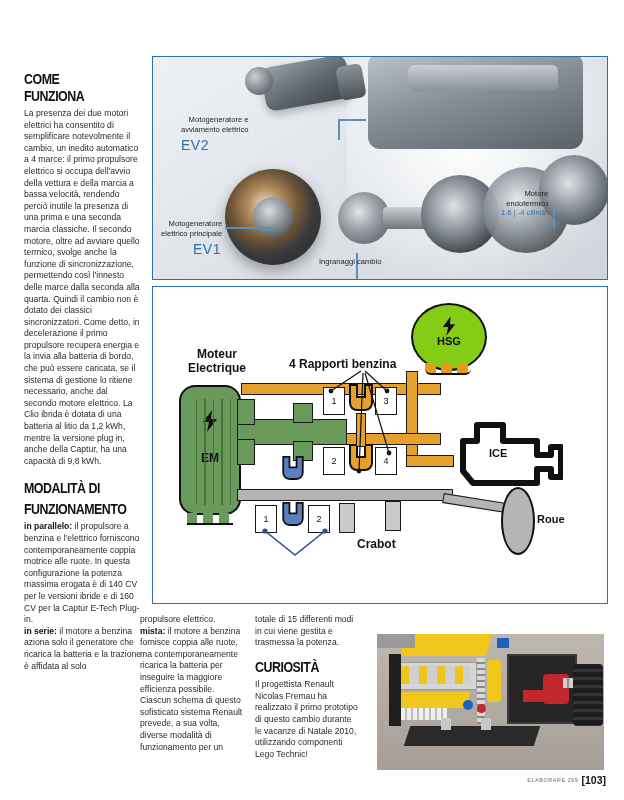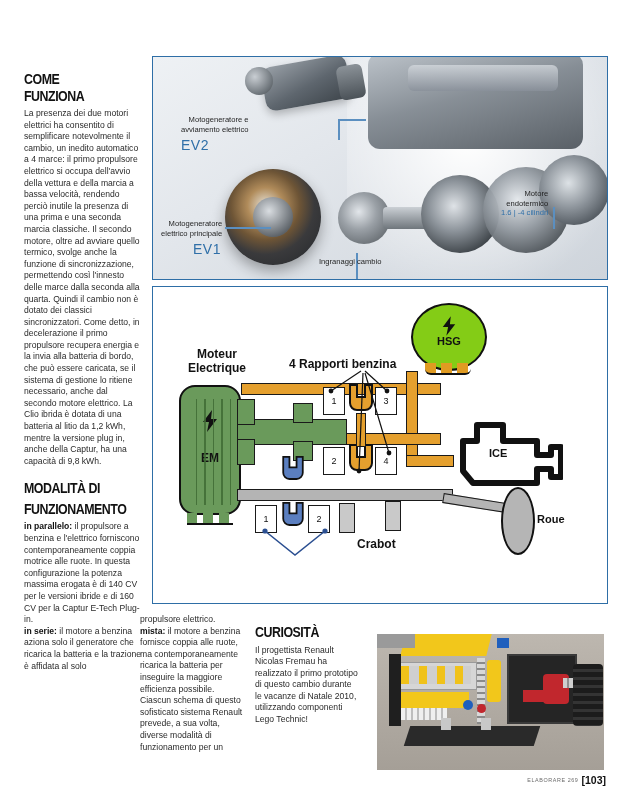--- a/index.html
+++ b/index.html
@@ -78,20 +78,21 @@
   <p class="body-txt"><b>in parallelo:</b><span> il propulsore a benzina e l'elettrico forniscono contemporaneamente coppia motrice alle ruote. In questa configurazione la potenza massima erogata è di 140 CV per le versioni ibride e di 160 CV per la Captur E-Tech Plug-in.</span></p>
   <p class="body-txt"><b>in serie:</b><span> il motore a benzina aziona solo il generatore che ricarica la batteria e la trazione è affidata al solo</span></p>
 </div>
 
 <div class="col-mid">
   <p class="body-txt">propulsore elettrico.</p>
   <p class="body-txt"><b>mista:</b><span> il motore a benzina fornisce coppia alle ruote, ma contemporaneamente ricarica la batteria per inseguire la maggiore efficienza possibile. Ciascun schema di questo sofisticato sistema Renault prevede, a sua volta, diverse modalità di funzionamento per un</span></p>
 </div>
 
 <div class="col-right">
+  <p class="body-txt">totale di 15 differenti modi in cui viene gestita e trasmessa la potenza.</p>
   <div style="height:10px"></div>
   <h2 class="sec-head small">CURIOSITÀ</h2>
   <p class="body-txt">Il progettista Renault Nicolas Fremau ha realizzato il primo prototipo di questo cambio durante le vacanze di Natale 2010, utilizzando componenti Lego Technic!</p>
 </div>
 
 <div class="photo-panel">
   <div class="glow"></div>
 
   <div class="mech" style="left:110px;top:4px;width:86px;height:44px;border-radius:10px;
               background:linear-gradient(160deg,#9aa1a8,#5e666e 55%,#3e454b);

